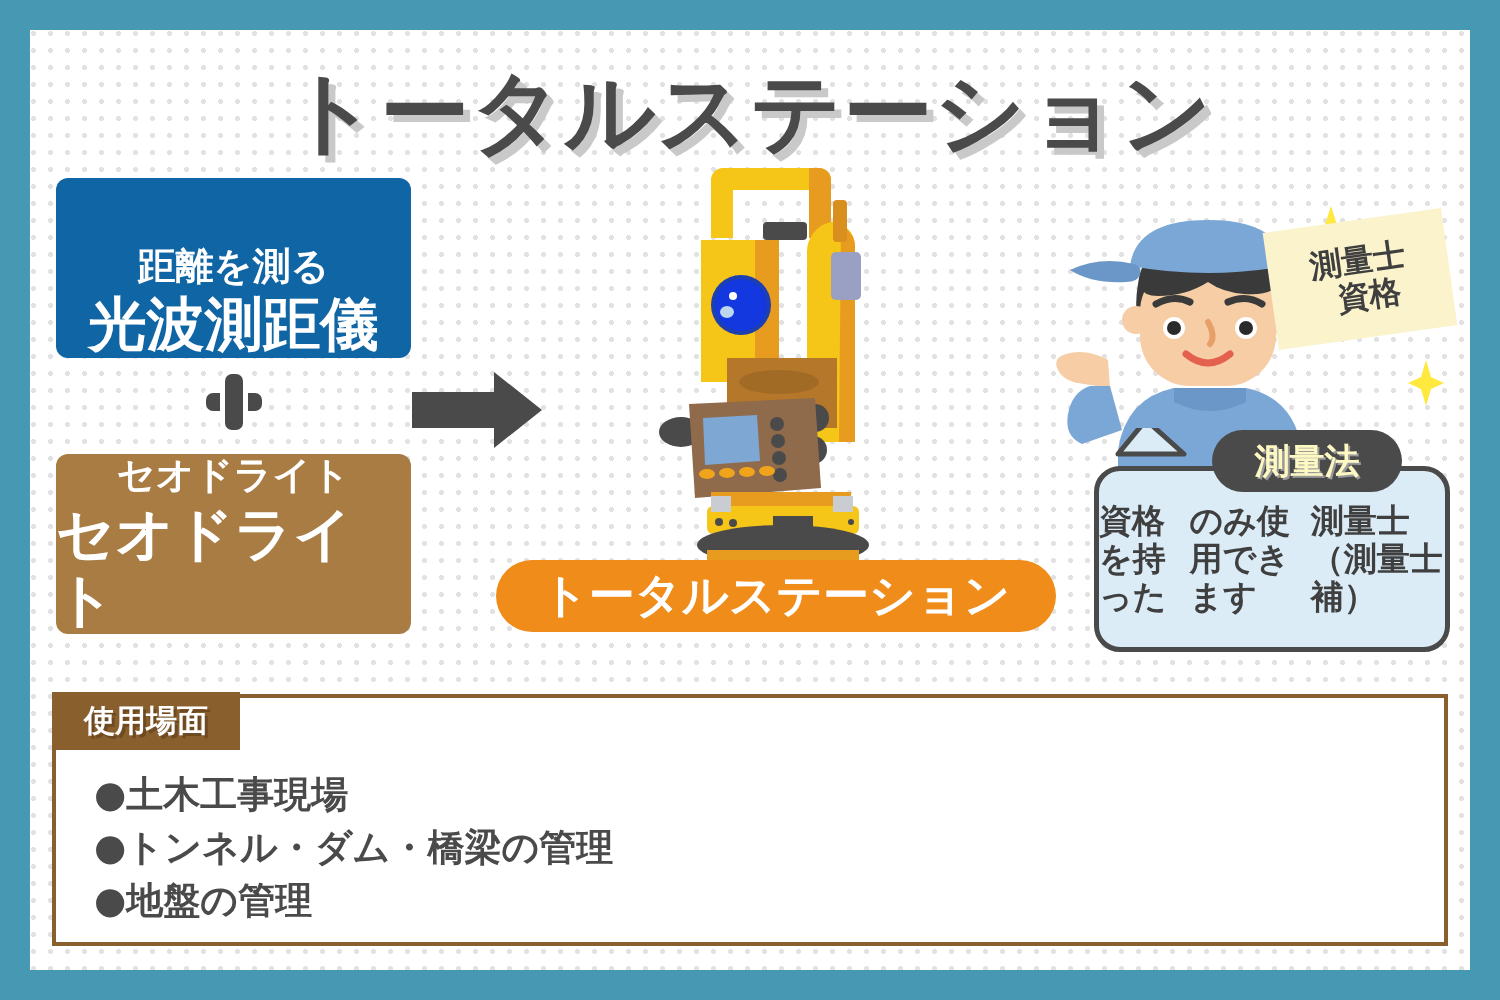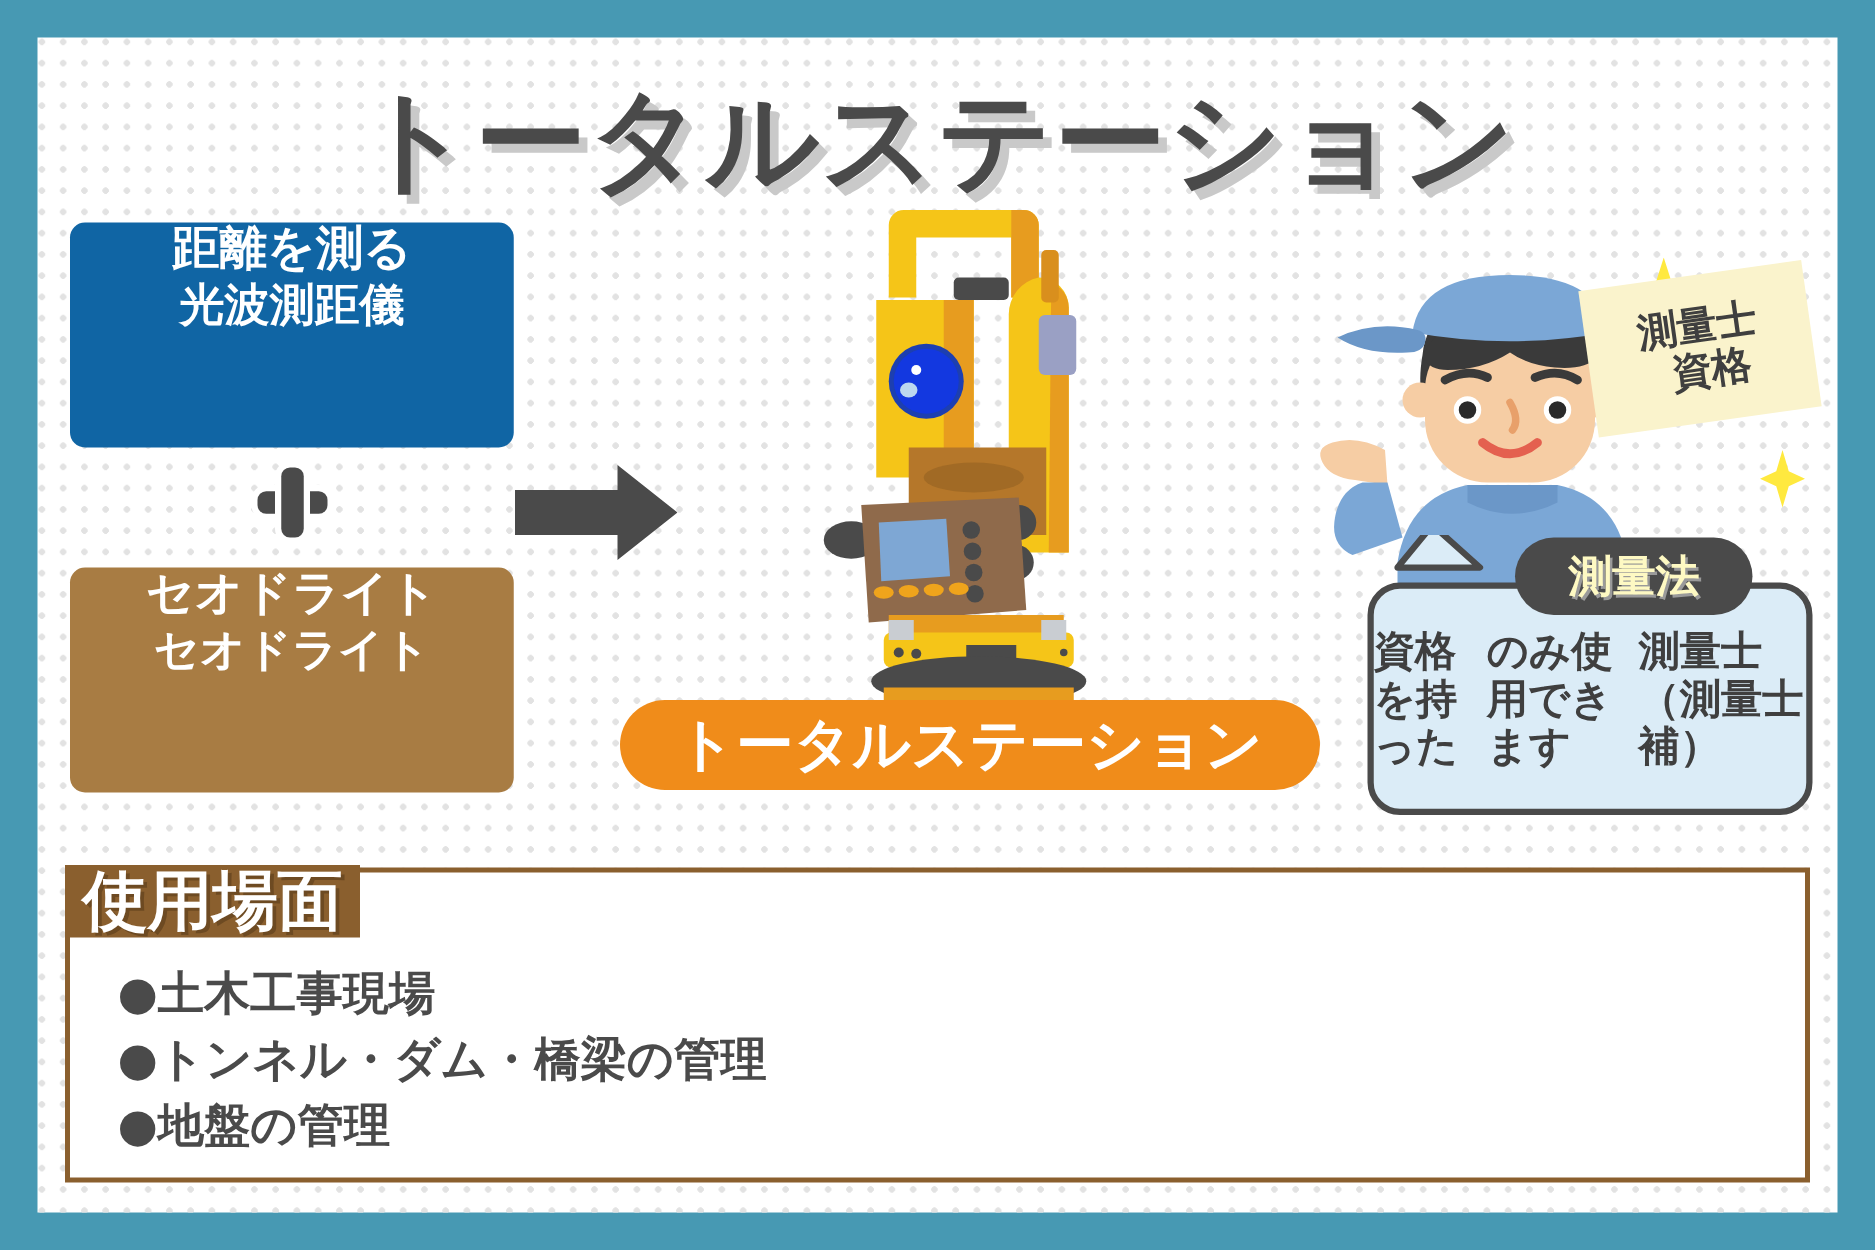--- a/index.html
+++ b/index.html
@@ -25,27 +25,27 @@
   .title{
     position:absolute;left:0;top:22px;width:1440px;text-align:center;
     font-size:90px;font-weight:bold;color:#4a4a4a;letter-spacing:1px;
     text-shadow:7px 7px 0 #c9c9c9;
     white-space:nowrap;
   }
 
   
   .box{
     position:absolute;left:26px;width:355px;height:180px;border-radius:12px;
-    display:flex;flex-direction:column;align-items:center;justify-content:flex-start;
+    display:flex;flex-direction:column;align-items:center;justify-content:flex-end;
     color:#ffffff;
   }
   .box-blue{top:148px;background:#1065a4;}
   .box-brown{top:424px;background:#a87c43;}
   .box .small{font-size:38px;font-weight:bold;line-height:1.1;}
-  .box .big{font-size:36px;font-weight:bold;line-height:1.15;margin-top:4px;}
+  .box .big{font-size:58px;font-weight:bold;line-height:1.15;margin-top:4px;}
 
   
   .plus{
     position:absolute;left:176px;top:344px;width:56px;height:56px;
   }
   .plus .bar{position:absolute;background:#4a4a4a;border-radius:7px;
     box-shadow:0 0 0 5px #ffffff;}
   .plus .bar.h{left:0;top:19px;width:56px;height:18px;}
   .plus .bar.v{left:19px;top:0;width:18px;height:56px;}
 
@@ -93,23 +93,23 @@
     text-shadow:2px 2px 0 #9a9a9a;
     z-index:3;
   }
 
   
   .usage{
     position:absolute;left:22px;top:664px;width:1396px;height:252px;
     border:4px solid #8a5f2e;background:#ffffff;box-sizing:border-box;
   }
   .usage-tab{
-    position:absolute;left:22px;top:662px;width:236px;height:58px;
+    position:absolute;left:22px;top:662px;width:188px;height:58px;
     background:#8a5f2e;display:flex;align-items:center;justify-content:center;
-    color:#ffffff;font-size:52px;font-weight:bold;
+    color:#ffffff;font-size:31px;font-weight:bold;
     text-shadow:3px 3px 0 #6d4a22;
     z-index:2;
   }
   .usage-cols{
     position:absolute;left:22px;top:742px;width:1396px;height:180px;
     display:flex;
     gap:33px;
   }
   .col{display:flex;flex-direction:column;gap:8px;}
   .col-left{width:620px;margin-left:42px;}

